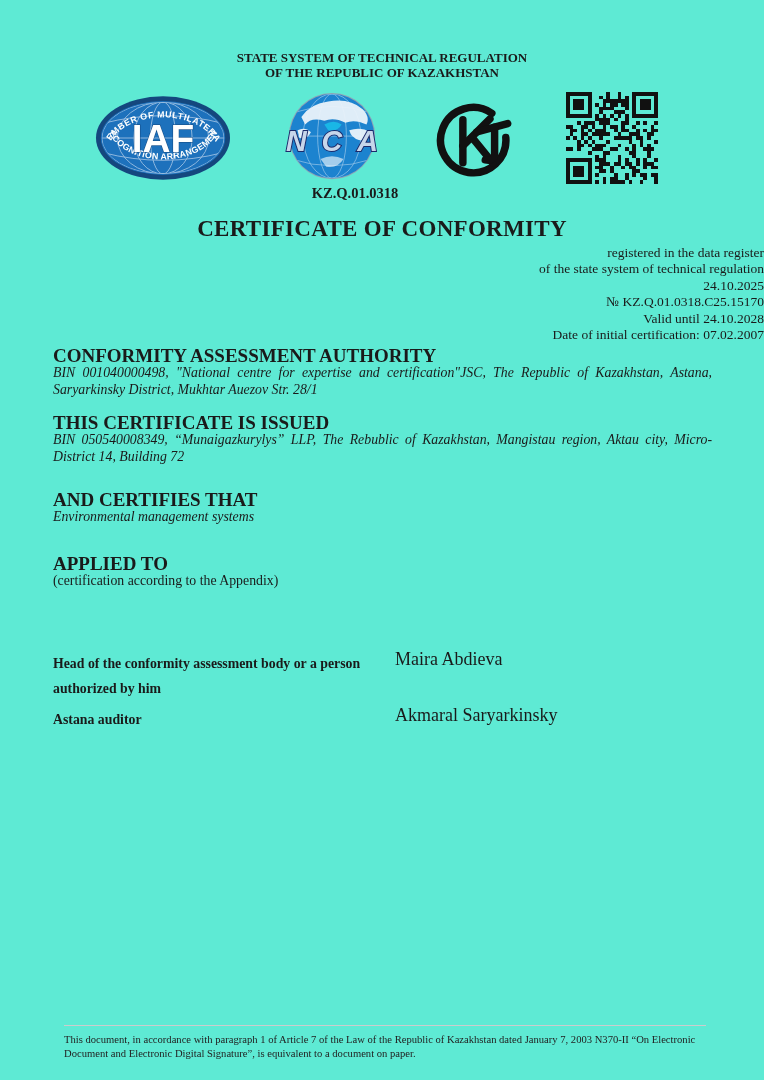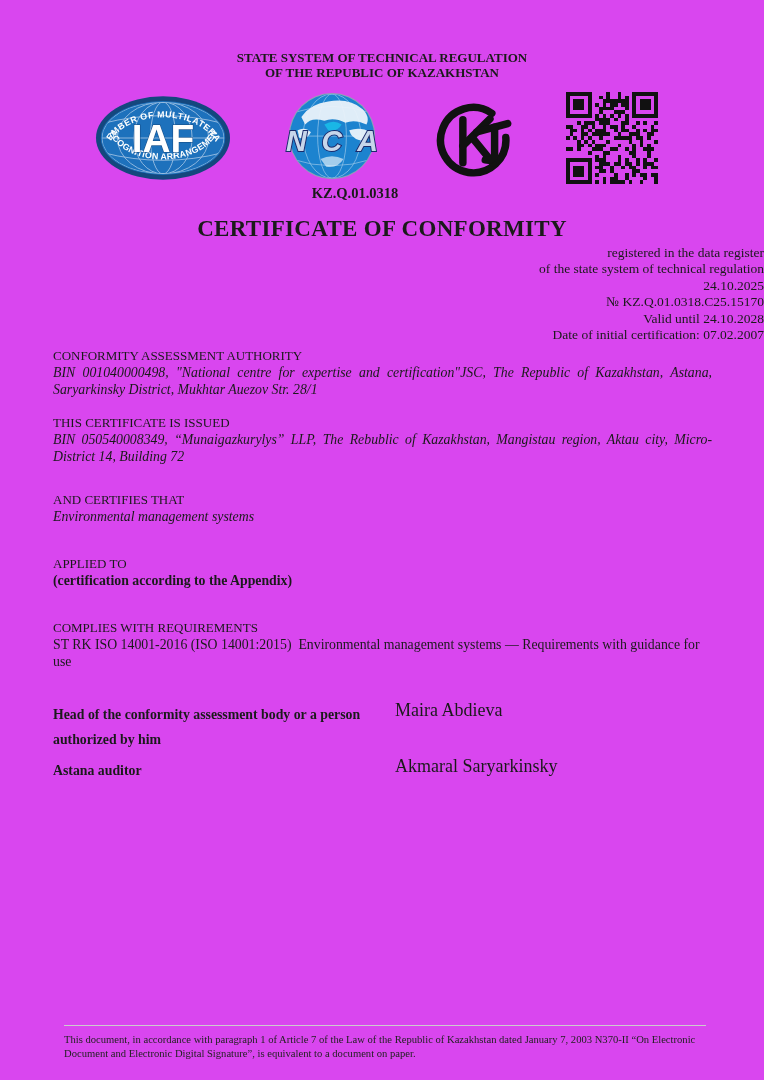--- a/index.html
+++ b/index.html
@@ -1,38 +1,38 @@
 <!DOCTYPE html>
 <html><head>
 <meta charset="utf-8">
 <style>
   html,body { margin:0; padding:0; background:#ffffff; }
   .page {
     position:relative;
     width:764px; height:1080px;
-    background:#d946ef;
+    background:#5eead4;
     font-family:"Liberation Serif", serif;
     color:#1a1a1a;
     overflow:hidden;
   }
   .doc-header { text-align:center; padding-top:50px; font-weight:bold; font-size:13px; line-height:15px; }
   .logo-row {
     display:flex; align-items:center; justify-content:space-between;
     margin:12px 106px 0 95px; height:92px;
   }
   .logo-row svg { display:block; }
   .acc-number { width:664px; text-align:center; font-weight:bold; font-size:14.5px; line-height:18px; margin-top:0;padding-left:23px; }
   .title { text-align:center; font-size:23px; font-weight:bold; margin-top:14px; letter-spacing:.3px; }
   .center-lines { margin-top:3px; }
   .center-lines div { text-align:right; font-size:13.5px; line-height:16.4px; }
   .body-col { margin:4px 52px 0 53px; }
-  .sec-heading { font-weight:normal; font-size:13px; line-height:17px; }
+  .sec-heading { font-weight:bold; font-size:19px; line-height:17px; }
   .sec-body { font-style:italic; font-size:13.8px; line-height:17px; text-align:justify; }
   .sec-body-plain { font-style:normal; font-size:13.8px; line-height:17px; white-space:pre-wrap; }
-  .sec-body-bold { font-weight:bold; font-size:13.8px; line-height:17px; }
+  .sec-body-bold { font-weight:normal; font-size:13.8px; line-height:17px; }
   .sec { margin-bottom:0; }
   .gap16 { height:16px; } .gap26 { height:26px; } .gap30 { height:30px; } .gap32 { height:32px; }
   .sig-row { display:flex; align-items:flex-start; }
   .sig-row + .sig-row { margin-top:6px; }
   .sig-role { width:342px; font-weight:bold; font-size:13.8px; line-height:25px; }
   .sig-name { font-size:18px; line-height:16.5px; }
   .doc-footer {
     position:absolute; left:64px; right:58px; bottom:20px;
     font-size:10.6px; line-height:13.5px;
     border-top:1px solid #cccccc; padding-top:7px;
@@ -455,24 +455,20 @@
       <div class="sec-body">Environmental management systems</div>
     </div>
     <div class="gap30"></div>
 
     <div class="sec">
       <div class="sec-heading">APPLIED TO</div>
       <div class="sec-body-bold">(certification according to the Appendix)</div>
     </div>
     <div class="gap30"></div>
 
-    <div class="sec">
-      <div class="sec-heading">COMPLIES WITH REQUIREMENTS</div>
-      <div class="sec-body-plain">ST RK ISO 14001-2016 (ISO 14001:2015)  Environmental management systems — Requirements with guidance for use</div>
-    </div>
     <div class="gap32"></div>
 
     <div>
       <div class="sig-row">
         <div class="sig-role">Head of the conformity assessment body or a person authorized by him</div>
         <div class="sig-name">Maira Abdieva</div>
       </div>
       <div class="sig-row">
         <div class="sig-role">Astana auditor</div>
         <div class="sig-name">Akmaral Saryarkinsky</div>

